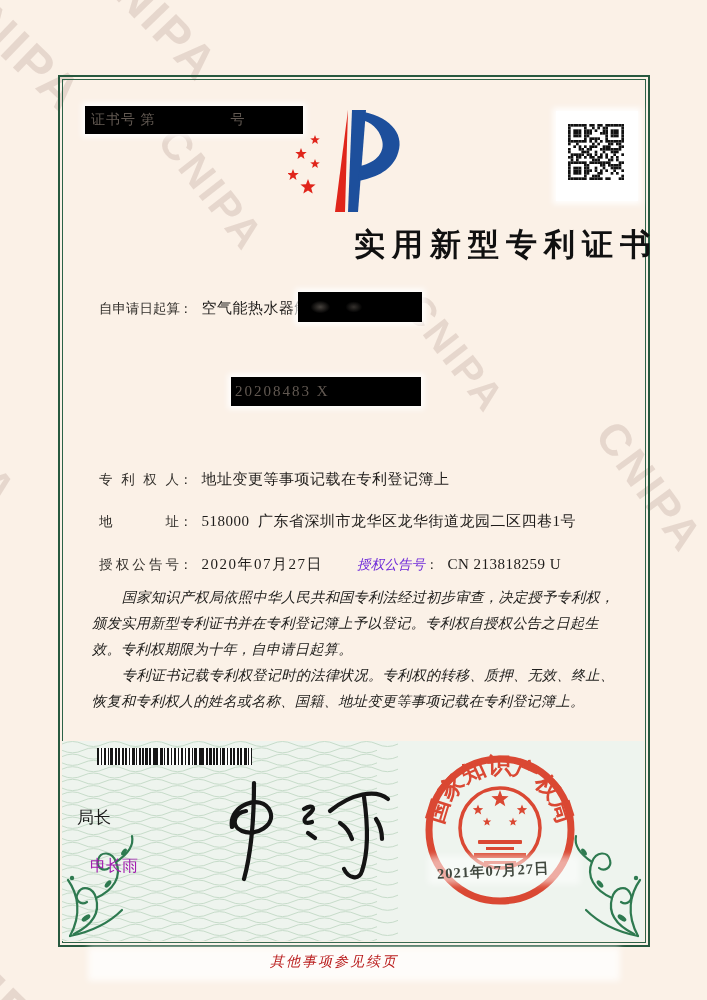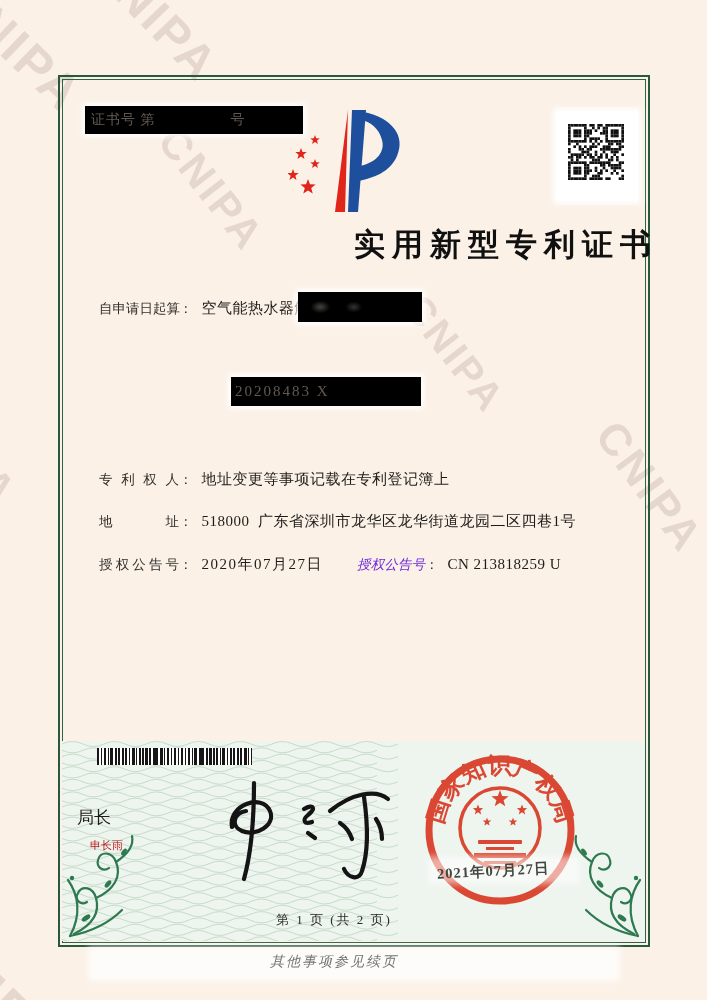--- a/index.html
+++ b/index.html
@@ -43,28 +43,28 @@
 
   
   .barcode{position:absolute;left:97px;top:748px;width:155px;height:17px;z-index:5;
     background-color:rgba(255,255,255,.9);
     background-image:
       repeating-linear-gradient(90deg,#161616 0 1.5px,transparent 1.5px 3.5px),
       repeating-linear-gradient(90deg,#161616 0 1px,transparent 1px 6.5px),
       repeating-linear-gradient(90deg,transparent 0 4px,#161616 4px 5.5px,transparent 5.5px 11px);}
   .sig-role{position:absolute;left:77px;top:806px;font-family:"Liberation Sans","DejaVu Sans",sans-serif;
             font-size:17px;color:#1c1c1c;z-index:5;}
-  .sig-name{position:absolute;left:90px;top:838px;font-family:"Liberation Sans","DejaVu Sans",sans-serif;
-            font-size:11px;color:#b91c1c;z-index:5;}
+  .sig-name{position:absolute;left:90px;top:856px;font-family:"Liberation Sans","DejaVu Sans",sans-serif;
+            font-size:16px;color:#a21caf;z-index:5;}
   .pageinfo{position:absolute;left:40px;top:911px;width:588px;text-align:center;
             font-size:13px;color:#2e2c28;z-index:5;letter-spacing:2px;}
   .whiteband{position:absolute;left:88px;top:947px;width:532px;height:34px;z-index:3;
              background:rgba(255,255,255,.78);filter:blur(3px);}
   .note{position:absolute;left:40px;top:953px;width:588px;text-align:center;z-index:4;
-        font-size:14px;font-style:italic;color:#737373;letter-spacing:2px;}
+        font-size:14px;font-style:italic;color:#b91c1c;letter-spacing:2px;}
 
   .sealdate{position:absolute;left:437px;top:861px;width:140px;z-index:7;
             font-size:14.5px;font-weight:700;color:#41483f;letter-spacing:1px;
             transform:rotate(-3deg);white-space:nowrap;}
   .sealdate-back{position:absolute;left:428px;top:856px;width:152px;height:28px;z-index:6;
                  background:rgba(255,255,255,.55);filter:blur(3px);}
 
   .qrpatch{position:absolute;left:556px;top:111px;width:82px;height:90px;background:#fff;
            box-shadow:0 0 6px 3px rgba(255,255,255,.95);z-index:3;}
   svg{display:block;}
@@ -446,20 +446,24 @@
     <span class="flabel">地址</span><span class="fcolon">：</span><span class="fvalue">518000  广东省深圳市龙华区龙华街道龙园二区四巷1号</span>
   </div>
 
   <div class="row" style="top:552px">
     <span class="flabel">授权公告号</span><span class="fcolon">：</span><span class="fvalue" style="letter-spacing:1.5px">2020年07月27日</span>
   </div>
   <div class="row" style="left:357px;top:552px">
     <span class="flabel2">授权公告号</span><span class="fcolon">：</span><span class="fvalue">CN 213818259 U</span>
   </div>
 
+  <div class="bodytext">
+    <p>国家知识产权局依照中华人民共和国专利法经过初步审查，决定授予专利权，颁发实用新型专利证书并在专利登记簿上予以登记。专利权自授权公告之日起生效。专利权期限为十年，自申请日起算。</p>
+    <p>专利证书记载专利权登记时的法律状况。专利权的转移、质押、无效、终止、恢复和专利权人的姓名或名称、国籍、地址变更等事项记载在专利登记簿上。</p>
+  </div>
 
   <div class="barcode"></div>
 
   <div class="sig-role">局长</div>
   <div class="sig-name">申长雨</div>
 
   <svg style="position:absolute;left:218px;top:775px;z-index:5" width="175" height="110" viewBox="0 0 175 110">
     <g fill="none" stroke="#141414" stroke-width="4.2" stroke-linecap="round">
       <path d="M14 52 C10 30 44 18 52 36 C58 50 38 62 24 56 C12 51 16 38 28 36"></path>
       <path d="M36 8 C36 40 34 75 26 104"></path>
@@ -493,17 +497,16 @@
           <rect x="72" y="103" width="28" height="3"></rect>
           <rect x="60" y="109" width="52" height="5"></rect>
           <rect x="70" y="117" width="32" height="3"></rect>
         </g>
       </g>
     </g>
   </svg>
   <div class="sealdate-back"></div>
   <div class="sealdate">2021年07月27日</div>
 
-  <div class="pageinfo">第 1 页 (共 2 页)</div>
   <div class="whiteband"></div>
   <div class="note">其他事项参见续页</div>
 
 </div>
 
 </body></html>

